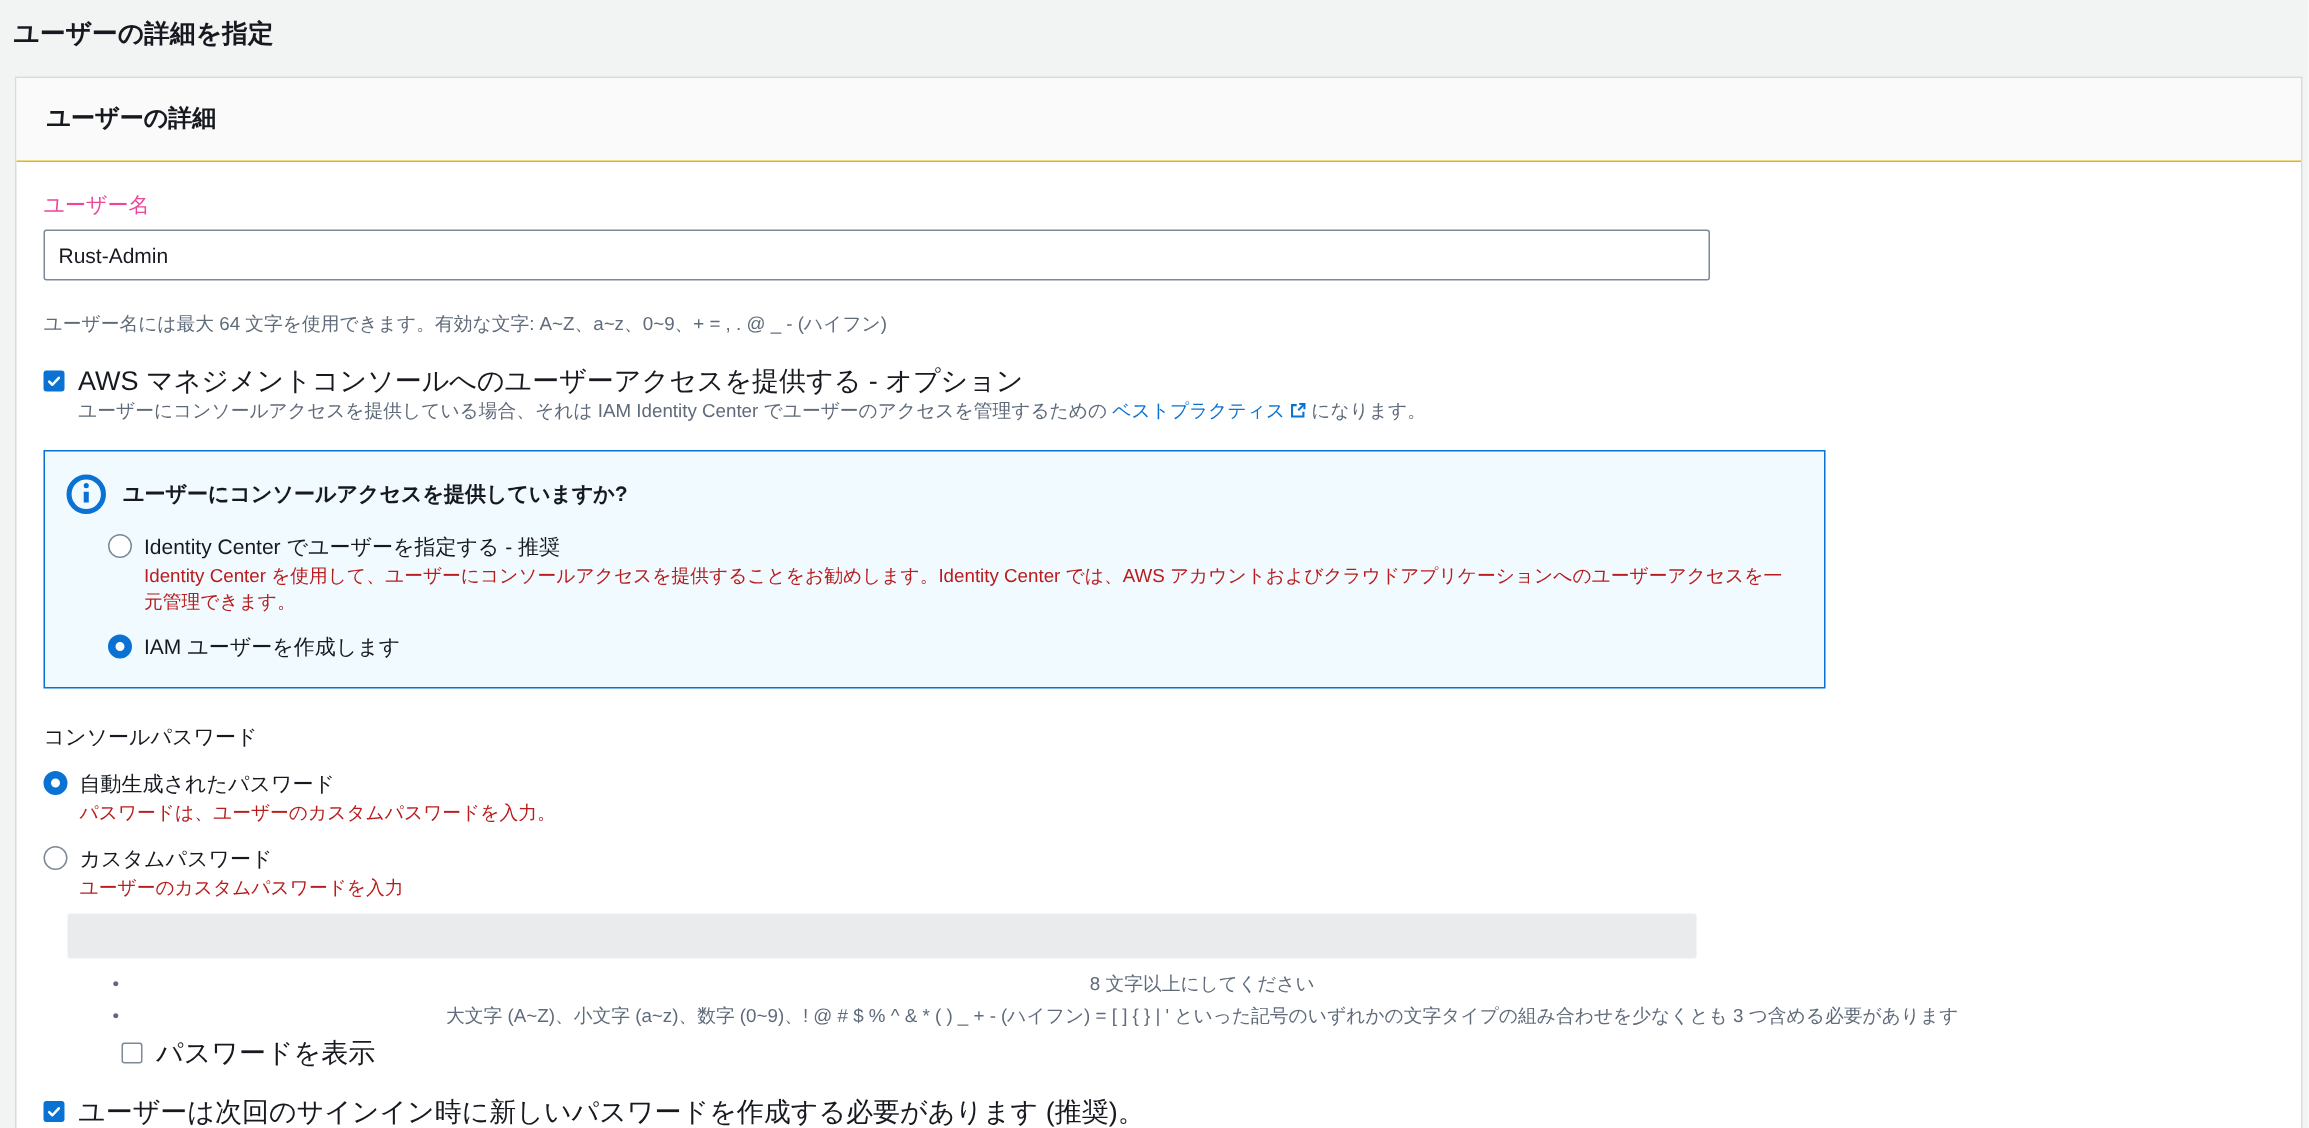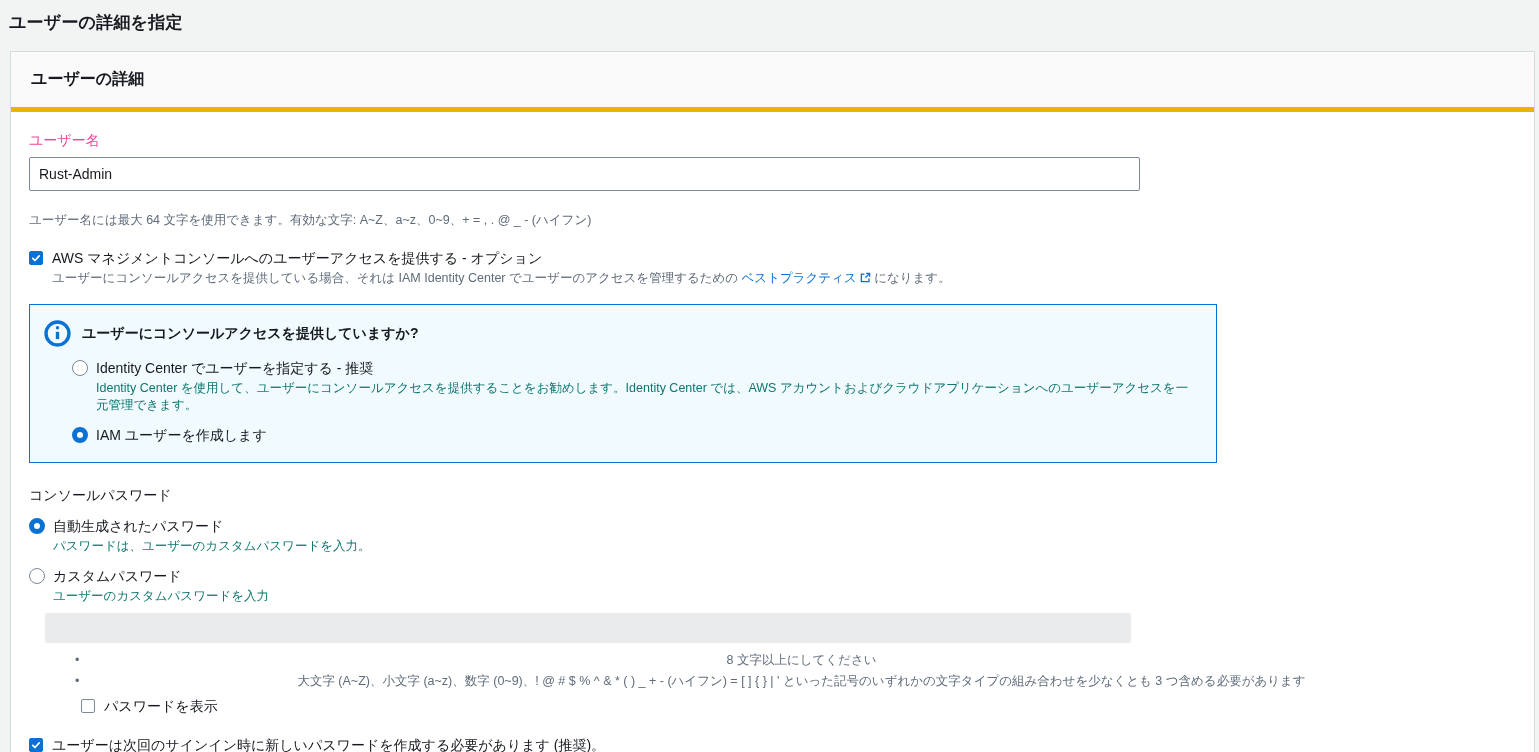--- a/index.html
+++ b/index.html
@@ -17,21 +17,21 @@
     padding: 11px 0 0 9px;
     letter-spacing: 0.2px;
   }
   .card {
     margin: 17px 4px 0 10px;
     background: #ffffff;
     border: 1px solid #d5dbdb;
   }
   .card-header {
     background: #fafafa;
-    border-bottom: 5px solid #eab308;
+    border-bottom: 1px solid #eab308;
     padding: 17px 20px;
     font-size: 16px;
     font-weight: 700;
     color: #16191f;
   }
   .card-body { padding: 20px 20px 12px 18px; }
 
   .field-label { font-size: 14px; color: #ec4899; }
   .text-input {
     display: block;
@@ -59,21 +59,21 @@
     width: 14px; height: 14px;
     margin-top: 2px;
     border: 1px solid #7d8998;
     border-radius: 2px;
     background: #fff;
     display: inline-flex; align-items: center; justify-content: center;
   }
   .cb svg { visibility: hidden; }
   .cb.checked { background: #0972d3; border-color: #0972d3; }
   .cb.checked svg { visibility: visible; }
-  .cb-label { font-size: 14px; color: #16191f; line-height: 18px; }
+  .cb-label { font-size: 18px; color: #16191f; line-height: 18px; }
   .sub-desc {
     margin: 3px 0 0 23px;
     font-size: 12.5px;
     color: #5f6b7a;
     line-height: 17px;
   }
 
   
   .radio-row { display: flex; align-items: flex-start; gap: 8px; }
   .radio {
@@ -81,21 +81,21 @@
     width: 16px; height: 16px;
     border: 1px solid #7d8998;
     border-radius: 50%;
     background: #fff;
   }
   .radio.checked { border: 5px solid #0972d3; }
   .radio-label { font-size: 14px; color: #16191f; line-height: 17px; }
   .radio-desc {
     margin: 3px 0 0 24px;
     font-size: 12.5px;
-    color: #0f766e;
+    color: #b91c1c;
     line-height: 17px;
   }
 
   .link { color: #0972d3; text-decoration: none; cursor: pointer; }
   .ext-icon { display: inline-block; vertical-align: -1px; margin-left: 3px; }
 
   
   .info-box {
     margin-top: 16px;
     width: 1188px;

